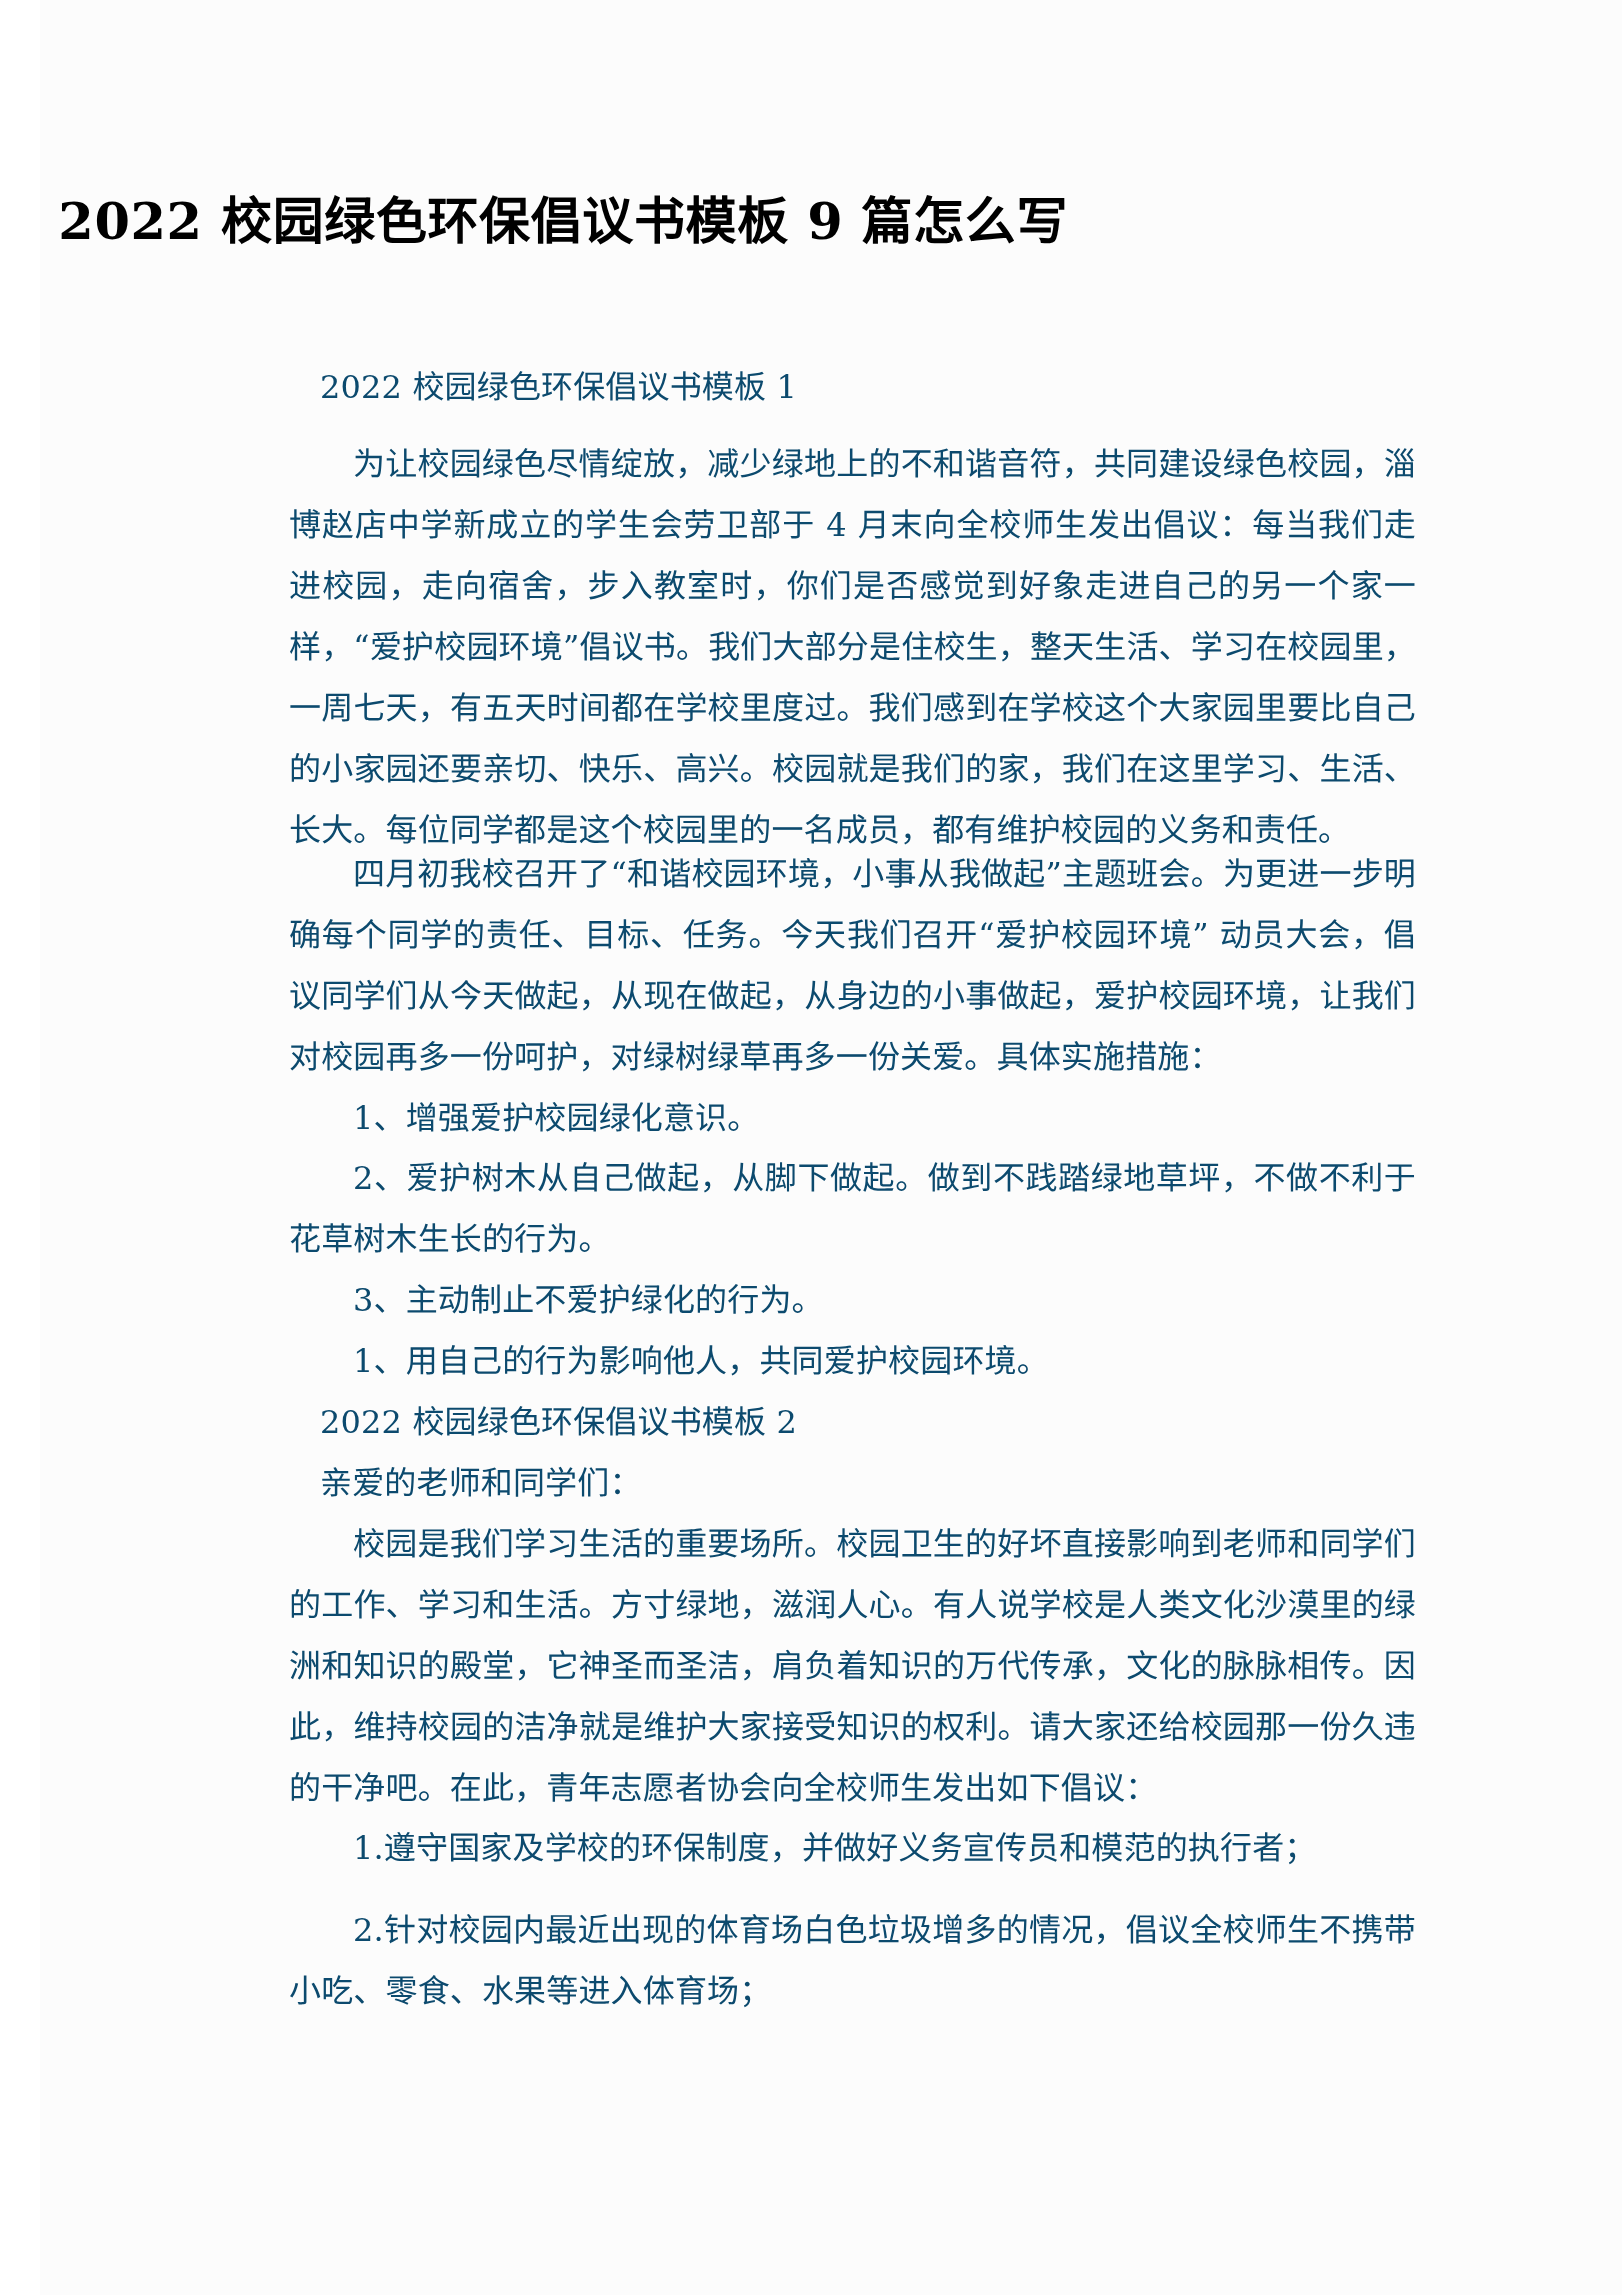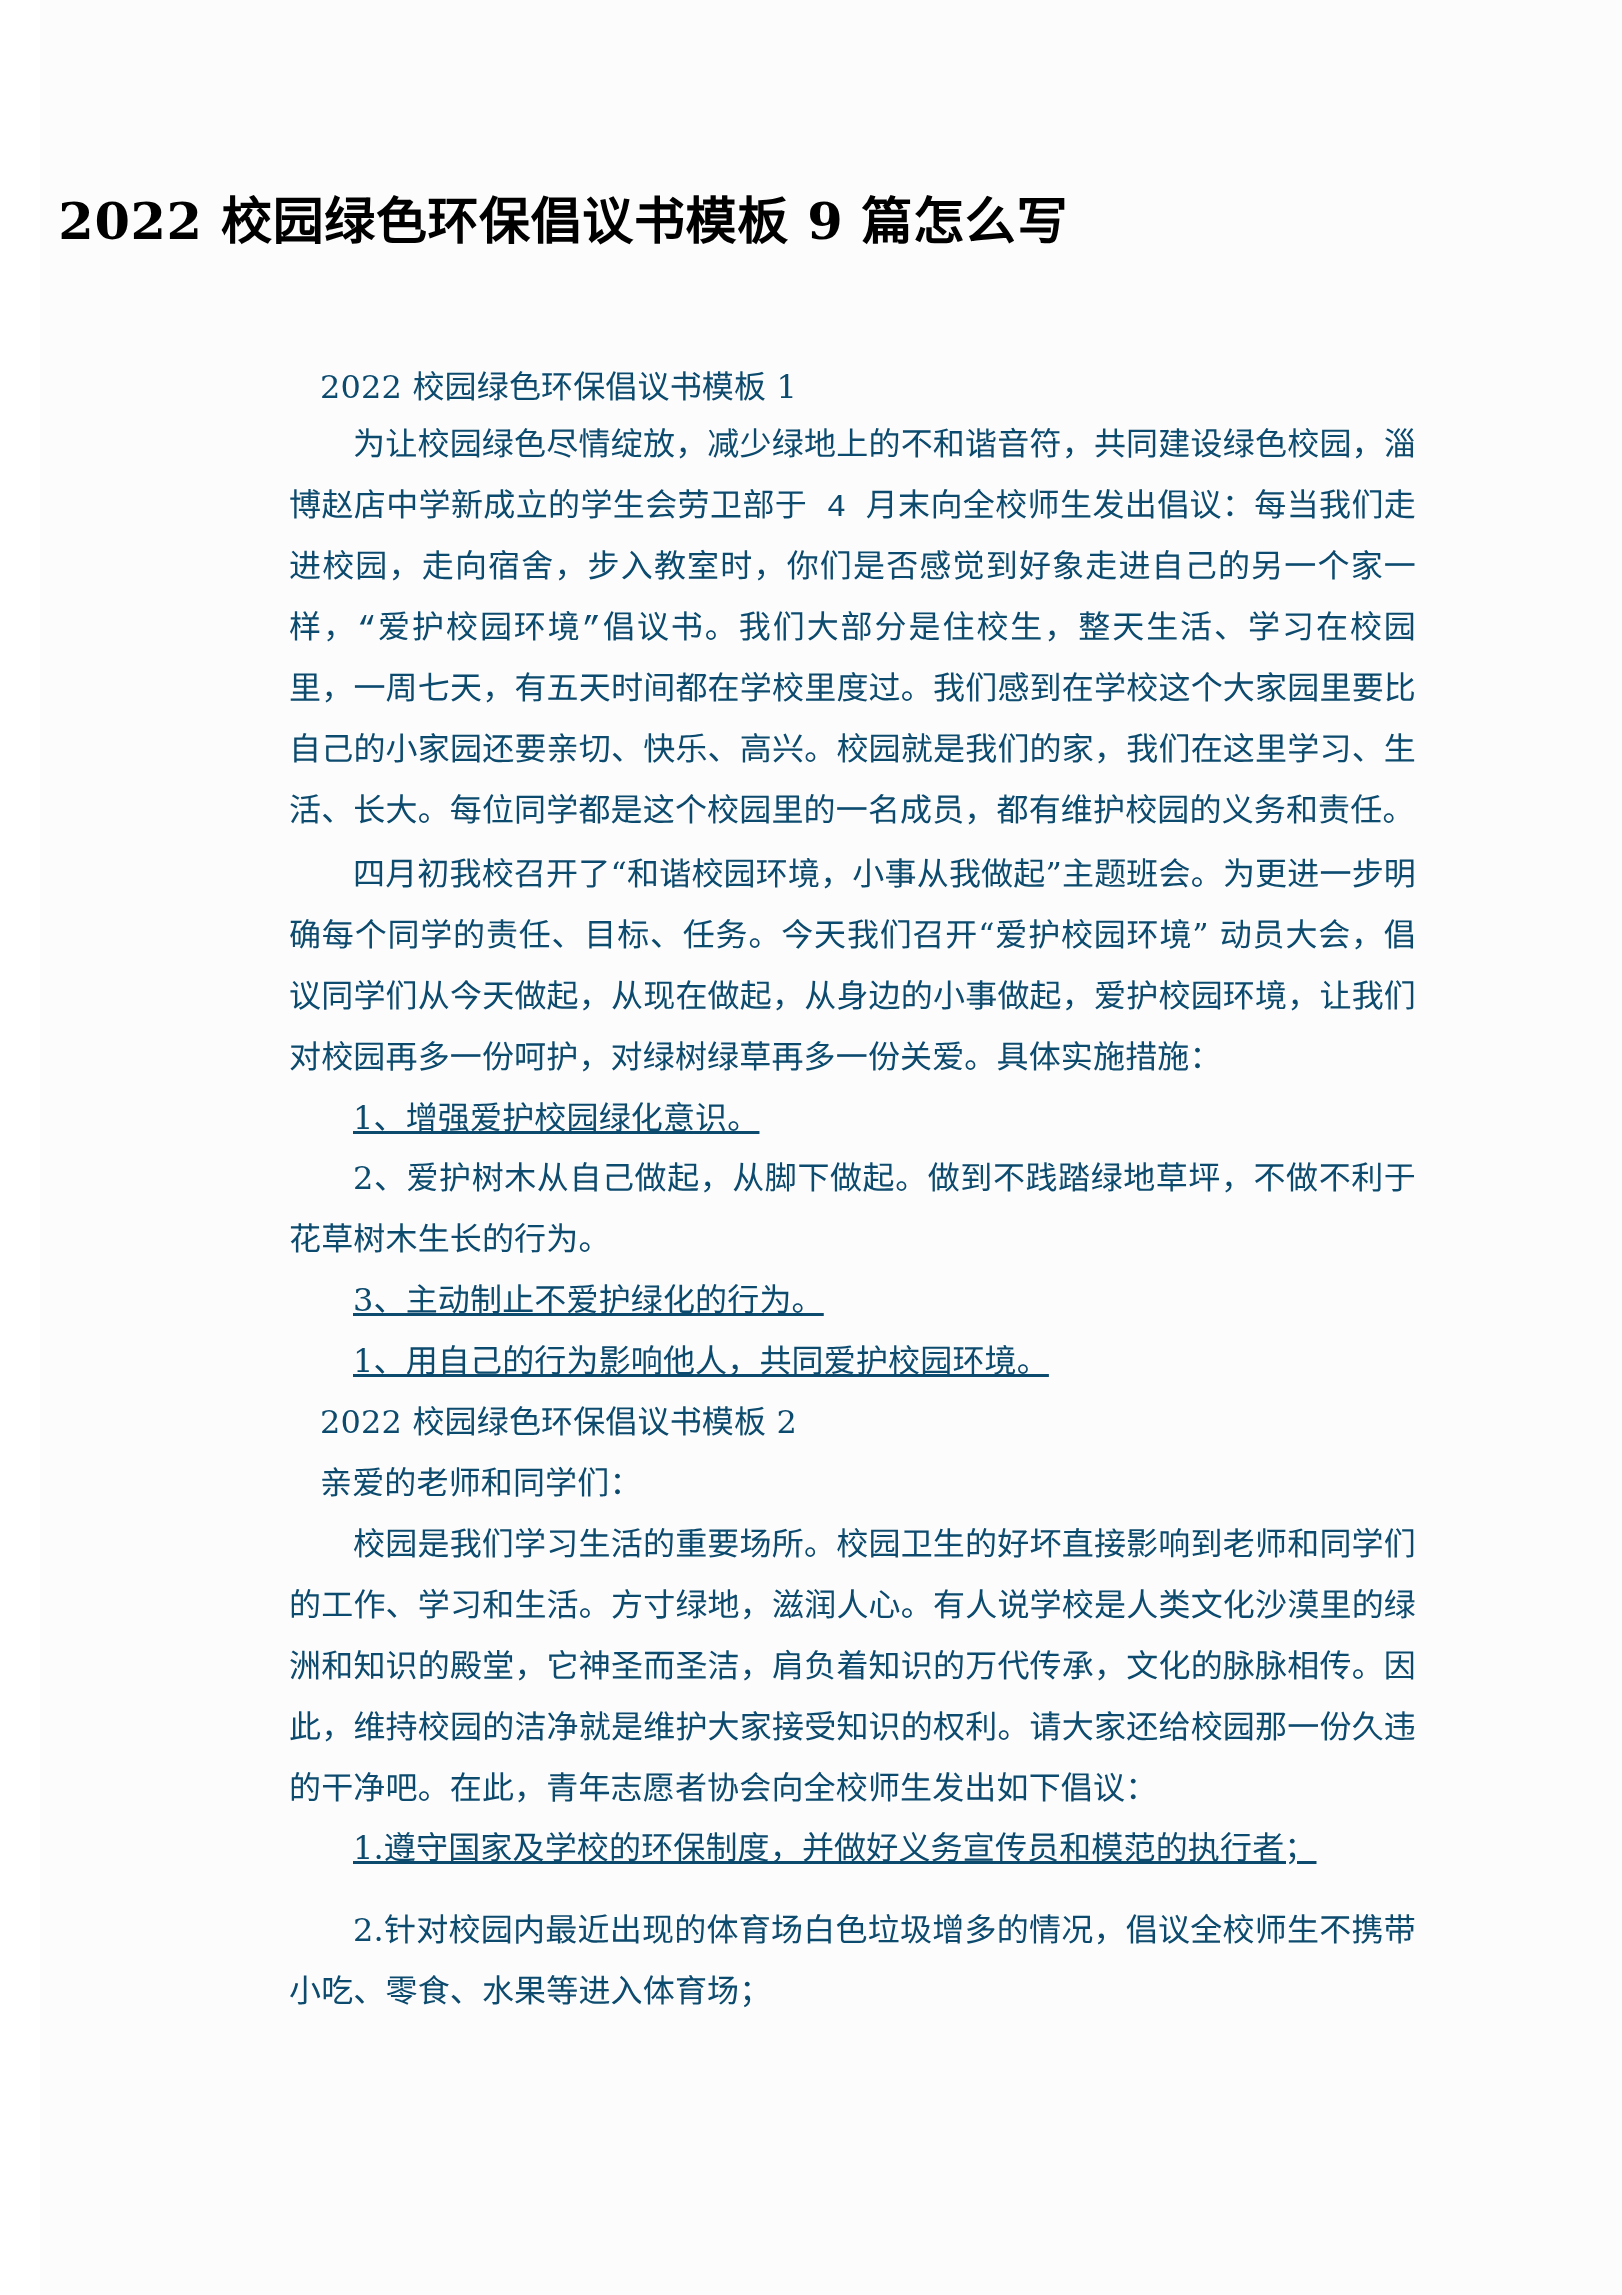--- a/index.html
+++ b/index.html
@@ -86,37 +86,36 @@
 
   
   p.list-item {
     text-indent: 64px;
   }
 
   
   p.short {
     text-align: left;
     text-align-last: left;
-    text-decoration: underline;
   }
 </style>
 </head>
 <body>
 
 <div class="page">
 
   <h1 class="doc-title">2022 校园绿色环保倡议书模板 9 篇怎么写</h1>
 
   <div class="content">
 
     <div class="body-block" style="top:357px;">
       <p class="para sub-heading">2022 校园绿色环保倡议书模板 1</p>
     </div>
 
-    <div class="body-block" style="top:416px;font-family:Liberation Mono, monospace;">
+    <div class="body-block" style="top:434px;">
       <p class="para indent2">为让校园绿色尽情绽放，减少绿地上的不和谐音符，共同建设绿色校园，淄博赵店中学新成立的学生会劳卫部于 4 月末向全校师生发出倡议：每当我们走进校园，走向宿舍，步入教室时，你们是否感觉到好象走进自己的另一个家一样，“爱护校园环境”倡议书。我们大部分是住校生，整天生活、学习在校园里，一周七天，有五天时间都在学校里度过。我们感到在学校这个大家园里要比自己的小家园还要亲切、快乐、高兴。校园就是我们的家，我们在这里学习、生活、长大。每位同学都是这个校园里的一名成员，都有维护校园的义务和责任。</p>
     </div>
 
     <div class="body-block" style="top:844px;">
       <p class="para indent2">四月初我校召开了“和谐校园环境，小事从我做起”主题班会。为更进一步明确每个同学的责任、目标、任务。今天我们召开“爱护校园环境” 动员大会，倡议同学们从今天做起，从现在做起，从身边的小事做起，爱护校园环境，让我们对校园再多一份呵护，对绿树绿草再多一份关爱。具体实施措施：</p>
     </div>
 
     <div class="body-block" style="top:1088px;">
       <p class="para list-item short">1、增强爱护校园绿化意识。</p>
     </div>

